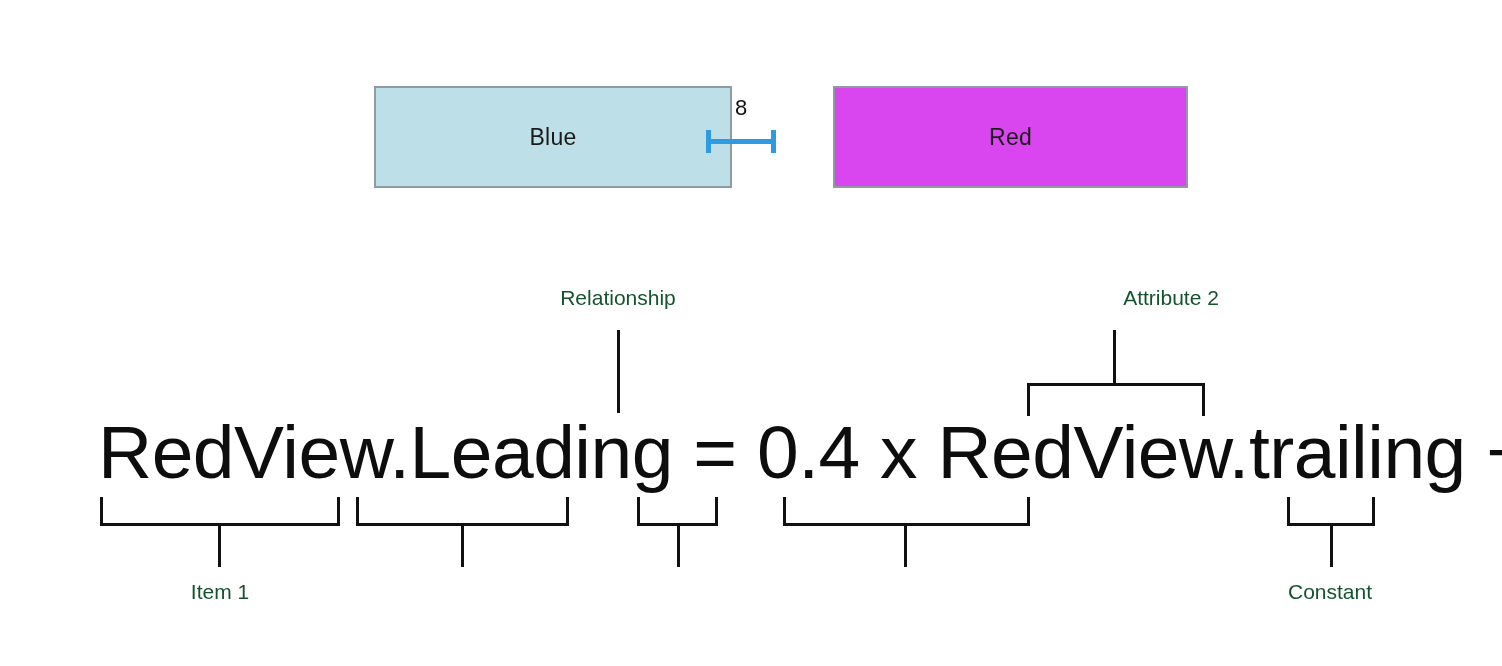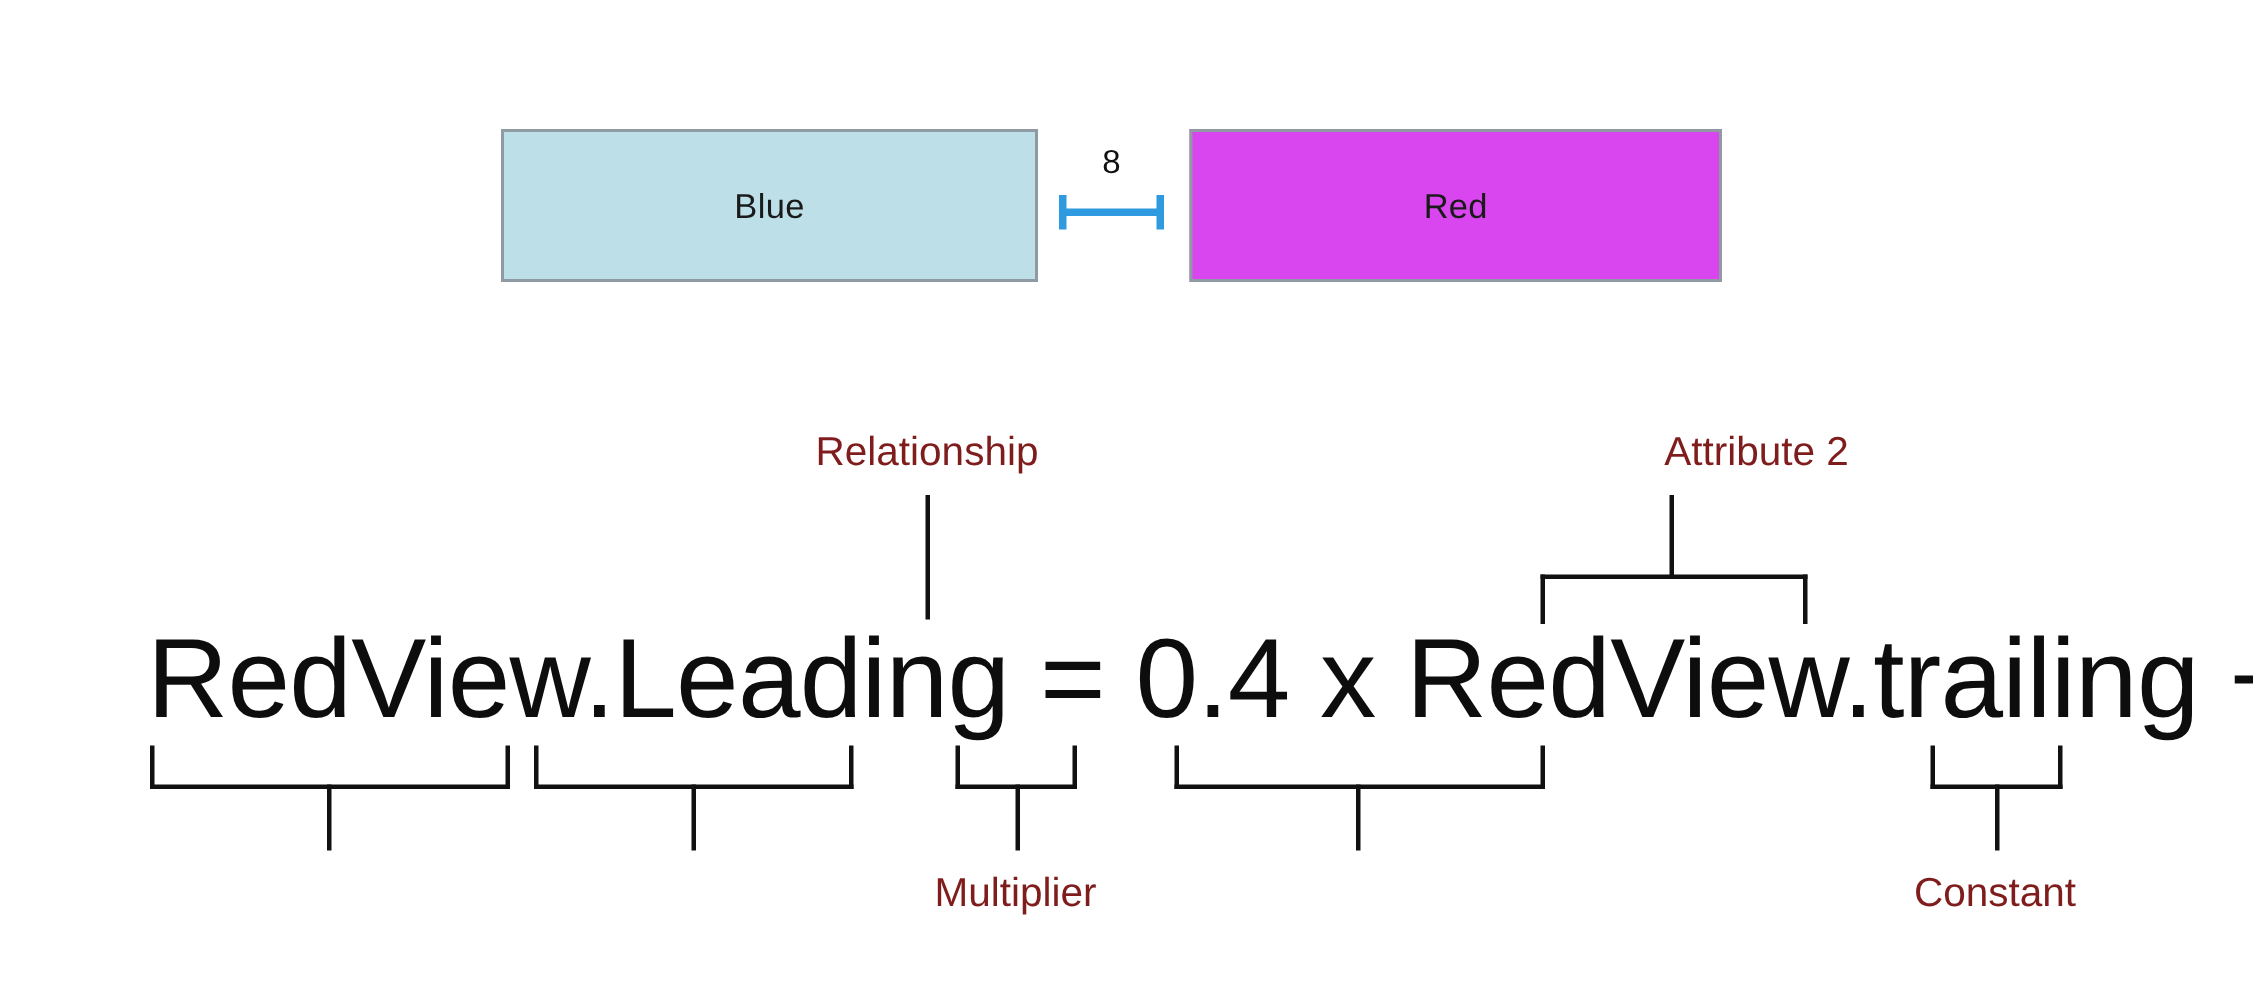--- a/index.html
+++ b/index.html
@@ -25,20 +25,21 @@
   .view-box {
     position: absolute;
     box-sizing: border-box;
     border: 2px solid #8f9aa3;
     display: flex;
     align-items: center;
     justify-content: center;
     font-size: 23px;
     color: #1a1a1a;
     letter-spacing: 0.2px;
+    margin-left: 40px;
   }
   #blue-box {
     left: 334px;
     top: 86px;
     width: 358px;
     height: 102px;
     background: #bddfe8;
   }
   #red-box {
     left: 793px;
@@ -105,22 +106,22 @@
   }
   .vline {
     position: absolute;
     background: #111111;
     width: 3px;
   }
 
   
   .anno-label {
     position: absolute;
-    font-size: 27px;
-    color: #7f1d1d;
+    font-size: 21px;
+    color: #14532d;
     white-space: nowrap;
     text-align: center;
   }
 </style>
 </head>
 <body>
 
 <div id="canvas">
 
   <div id="blue-box" class="view-box">
@@ -146,31 +147,31 @@
   <div class="hline" style="left:1027px; top:383px; width:178px;"></div>
   <div class="vline" style="left:1027px; top:383px; height:33px;"></div>
   <div class="vline" style="left:1202px; top:383px; height:33px;"></div>
 
   <div id="equation"><span>RedView</span><span>.</span><span>Leading</span><span> = </span><span>0.4</span><span> x </span><span>RedView</span><span>.</span><span>trailing</span><span> + </span></div>
 
   <div class="vline" style="left:100px; top:497px; height:29px;"></div>
   <div class="hline" style="left:100px; top:523px; width:240px;"></div>
   <div class="vline" style="left:337px; top:497px; height:29px;"></div>
   <div class="vline" style="left:218px; top:523px; height:44px;"></div>
+  <div class="anno-label" style="left:130px; top:580px; width:180px;">Item 1</div>
 
   <div class="vline" style="left:356px; top:497px; height:29px;"></div>
   <div class="hline" style="left:356px; top:523px; width:213px;"></div>
   <div class="vline" style="left:566px; top:497px; height:29px;"></div>
   <div class="vline" style="left:461px; top:523px; height:44px;"></div>
 
   <div class="vline" style="left:637px; top:497px; height:29px;"></div>
   <div class="hline" style="left:637px; top:523px; width:81px;"></div>
   <div class="vline" style="left:715px; top:497px; height:29px;"></div>
   <div class="vline" style="left:677px; top:523px; height:44px;"></div>
-  <div class="anno-label" style="left:587px; top:580px; width:180px;">Multiplier</div>
 
   <div class="vline" style="left:783px; top:497px; height:29px;"></div>
   <div class="hline" style="left:783px; top:523px; width:247px;"></div>
   <div class="vline" style="left:1027px; top:497px; height:29px;"></div>
   <div class="vline" style="left:904px; top:523px; height:44px;"></div>
 
   <div class="vline" style="left:1287px; top:497px; height:29px;"></div>
   <div class="hline" style="left:1287px; top:523px; width:88px;"></div>
   <div class="vline" style="left:1372px; top:497px; height:29px;"></div>
   <div class="vline" style="left:1330px; top:523px; height:44px;"></div>

